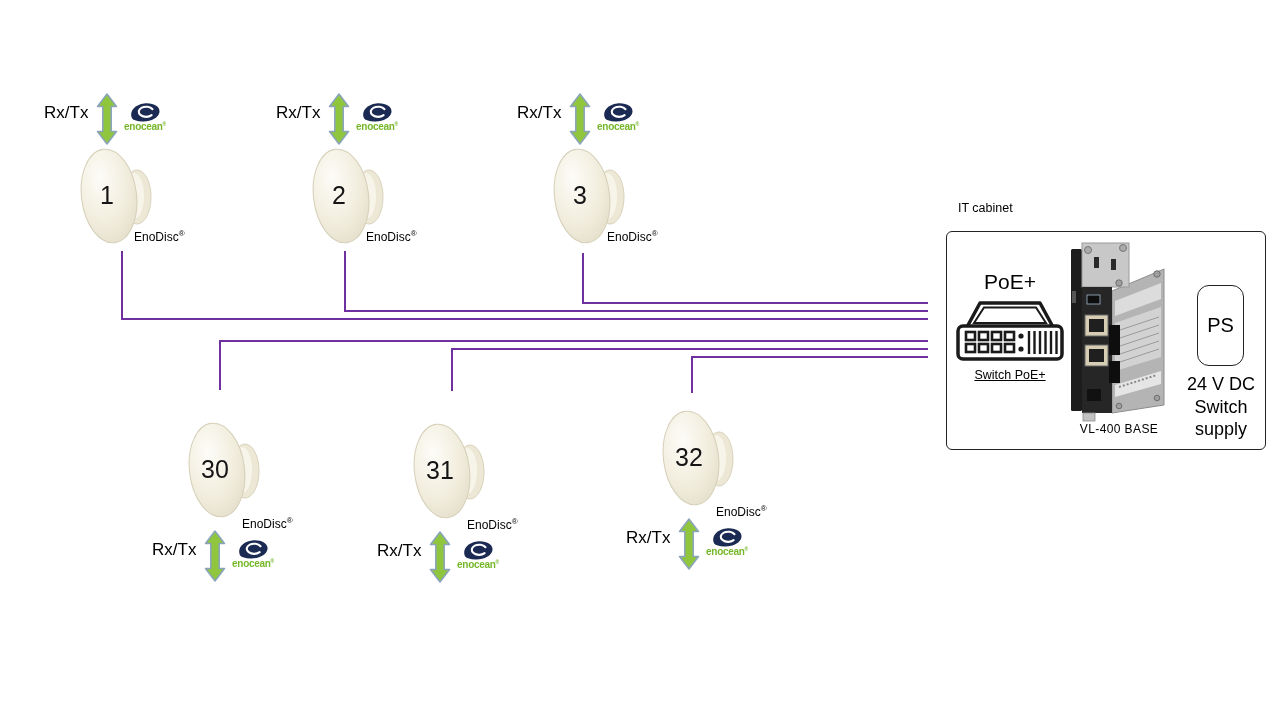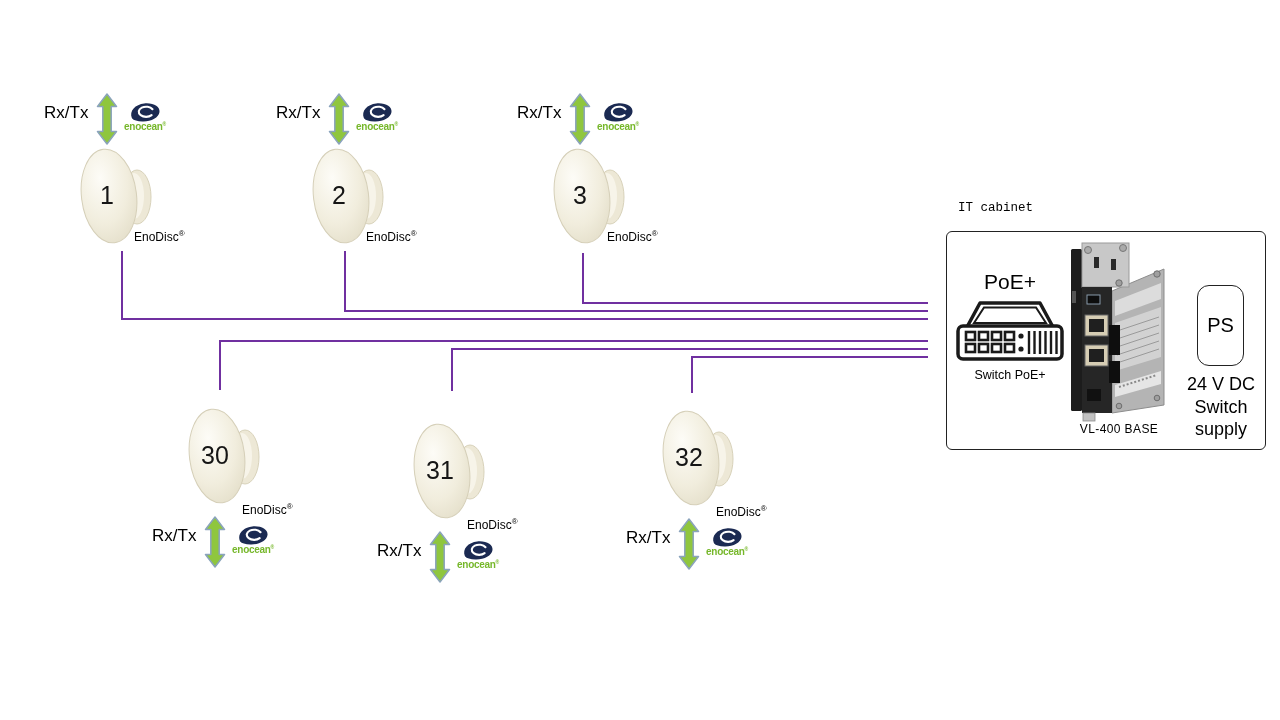--- a/index.html
+++ b/index.html
@@ -41,30 +41,30 @@
   .device.top .endisc-label { left:90px; top:136px; }
 
   
   .device.bottom .disc       { left:36px; top:0; }
   .device.bottom .endisc-label { left:90px; top:94px; }
   .device.bottom .rxtx       { left:0;    top:118px; }
   .device.bottom .arrow-svg  { left:52px; top:108px; }
   .device.bottom .enlogo     { left:79px; top:116px; }
 
   
-  .cabinet-title { position:absolute; left:958px; top:201px; font-size:12.5px;font-family:Liberation Mono, monospace; }
+  .cabinet-title { position:absolute; left:958px; top:201px; font-size:12.5px; }
   .cabinet {
     position:absolute; left:946px; top:231px; width:320px; height:219px;
     border:1.6px solid #222; border-radius:6px; box-sizing:border-box;
   }
   .cabinet > * { position:absolute; }
   .poe-label   { left:8px;   top:38px;  width:110px; text-align:center; font-size:21px; }
   .switch-svg  { left:8px;   top:66px;  width:110px; height:66px; }
   .switch-svg .ln   { stroke:#1a1a1a; fill:#fff; }
-  .switch-label{ left:3px;   top:136px; width:120px; text-align:center; font-size:12.5px; }
+  .switch-label{ left:3px;   top:136px; width:120px; text-align:center; font-size:12.5px;text-decoration:underline; }
   .vl-svg      { left:120px; top:7px;   width:104px; height:184px; }
   .vl-label    { left:120px; top:190px; width:104px; text-align:center; font-size:12px; letter-spacing:0.4px; }
   .ps-box {
     left:250px; top:53px; width:47px; height:81px; box-sizing:border-box;
     border:1.5px solid #222; border-radius:12px;
     display:flex; align-items:center; justify-content:center; font-size:20px;
   }
   .ps-text { left:228px; top:141px; width:92px; text-align:center; font-size:18px; line-height:1.25; }
 </style>
 </head>
@@ -147,21 +147,21 @@
     </div>
     <svg class="disc" viewBox="0 0 76 100">
       <ellipse class="knob" cx="57" cy="49" rx="14" ry="27"></ellipse>
       <ellipse class="knob-hi" cx="54" cy="48" rx="10" ry="23"></ellipse>
       <ellipse class="face" cx="29" cy="48" rx="27.5" ry="47" transform="rotate(-7 29 48)"></ellipse>
       <text class="disc-num" x="27" y="56" text-anchor="middle">3</text>
     </svg>
     <span class="endisc-label"><span>EnoDisc</span><sup>®</sup></span>
   </div>
 
-  <div class="device bottom" style="left:152px;top:408px">
+  <div class="device bottom" style="left:152px;top:422px">
     <svg class="disc" viewBox="0 0 76 100">
       <ellipse class="knob" cx="57" cy="49" rx="14" ry="27"></ellipse>
       <ellipse class="knob-hi" cx="54" cy="48" rx="10" ry="23"></ellipse>
       <ellipse class="face" cx="29" cy="48" rx="27.5" ry="47" transform="rotate(-7 29 48)"></ellipse>
       <text class="disc-num" x="27" y="56" text-anchor="middle">30</text>
     </svg>
     <span class="endisc-label"><span>EnoDisc</span><sup>®</sup></span>
     <span class="rxtx">Rx/Tx</span>
     <svg class="arrow-svg" viewBox="0 0 22 52">
       <polygon points="11,1 20.5,13.5 15.2,13.5 15.2,38.5 20.5,38.5 11,51 1.5,38.5 6.8,38.5 6.8,13.5 1.5,13.5"></polygon>

